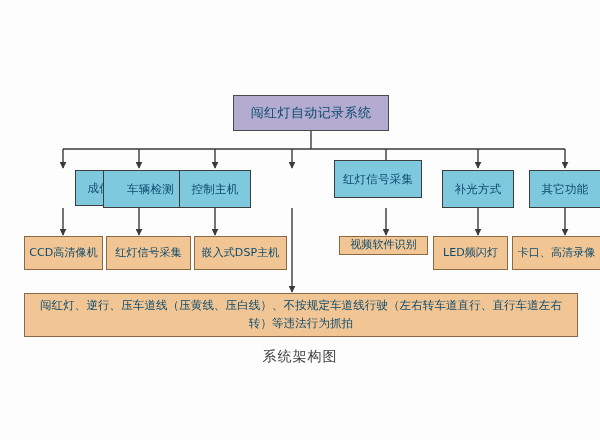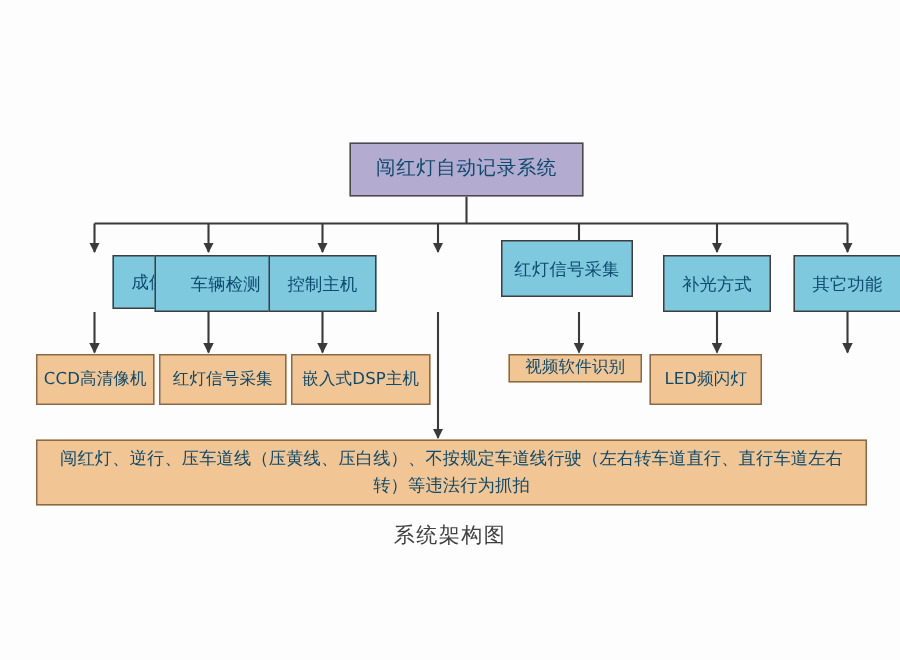--- a/index.html
+++ b/index.html
@@ -141,20 +141,23 @@
   </div>
   <div class="node node-impl" style="left:194px; top:236px; width:93px;  height:34px;">
     <span>嵌入式DSP主机</span>
   </div>
   <div class="node node-impl" style="left:339px; top:236px; width:89px;  height:19px;">
     <span>视频软件识别</span>
   </div>
   <div class="node node-impl" style="left:433px; top:236px; width:75px;  height:34px;">
     <span>LED频闪灯</span>
   </div>
+  <div class="node node-impl" style="left:512px; top:236px; width:89px;  height:34px;">
+    <span>卡口、高清录像</span>
+  </div>
 
   <div class="node node-wide" style="left:24px; top:293px; width:554px; height:44px;">
     <span>闯红灯、逆行、压车道线（压黄线、压白线）、不按规定车道线行驶（左右转车道直行、直行车道左右转）等违法行为抓拍</span>
   </div>
 
   <div class="caption">系统架构图</div>
 
 </div>
 
 </body></html>

